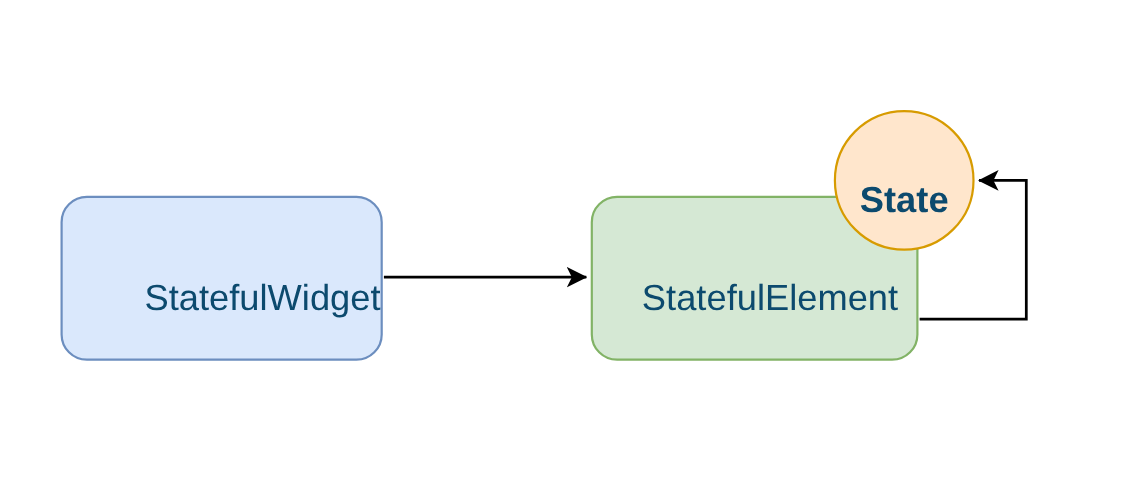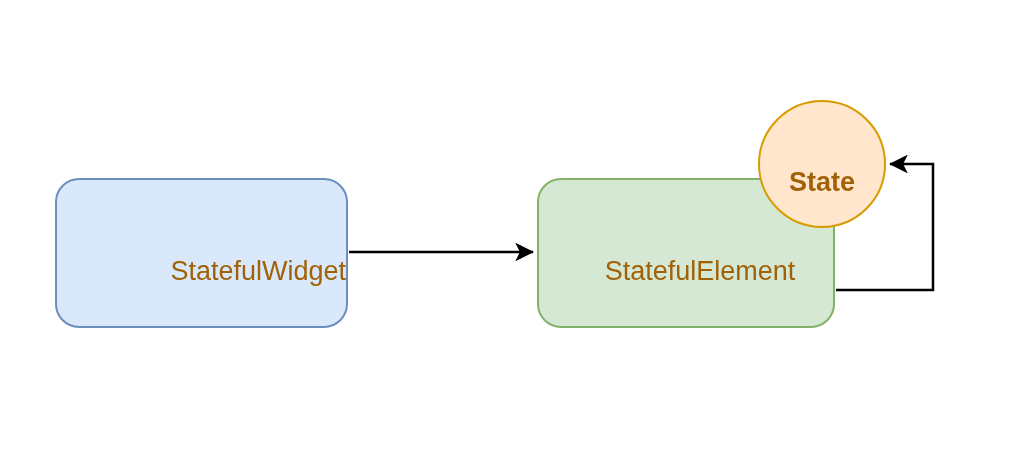--- a/index.html
+++ b/index.html
@@ -30,22 +30,22 @@
     align-items: center;
     justify-content: center;
     box-sizing: border-box;
     z-index: 1;
   }
   .node-rect {
     border-radius: 24px;
     border: 2px solid;
   }
   .node-label {
-    font-size: 27px;
-    color: #a16207;
+    font-size: 33px;
+    color: #0c4a6e;
     white-space: nowrap;
     margin-top: 36px;
   }
   .node-widget {
     left: 55px;
     top: 178px;
     width: 293px;
     height: 150px;
     justify-content: flex-end;
   }

